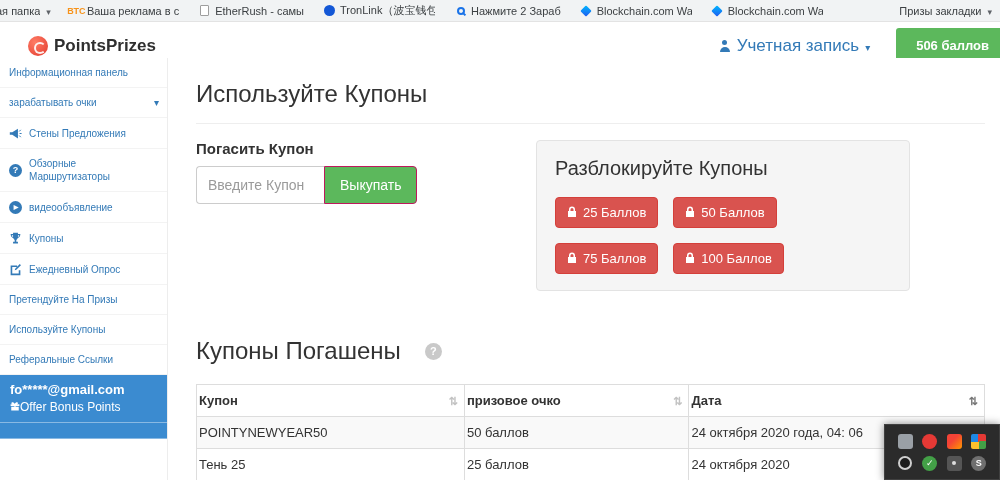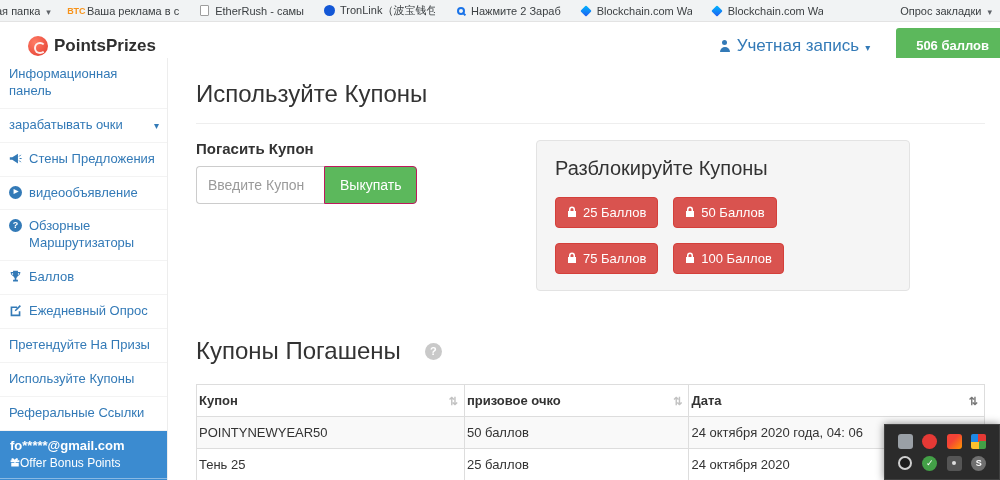--- a/index.html
+++ b/index.html
@@ -36,21 +36,21 @@
   .person-icon{width:12px;height:12px;position:relative;display:inline-block}
   .person-icon::before{content:"";position:absolute;left:3.5px;top:0;width:5px;height:5px;border-radius:50%;background:#337ab7}
   .person-icon::after{content:"";position:absolute;left:1px;bottom:0;width:10px;height:5px;border-radius:5px 5px 0 0;background:#337ab7}
   .caret-blue::after{content:"▾";font-size:10px;color:#337ab7}
   .points-badge{margin-left:26px;margin-right:3px;background:#5cb85c;color:#fff;font-size:13px;
     font-weight:bold;padding:10px 20px;border-radius:3px;cursor:pointer}
 
   
   .sidebar{position:absolute;top:58px;left:0;width:168px;bottom:0;background:#fff;
     border-right:1px solid #ededed;display:flex;flex-direction:column;overflow:hidden}
-  .side-item{display:flex;align-items:flex-start;gap:7px;padding:8px 8px 8px 9px;font-size:13px;
+  .side-item{display:flex;align-items:center;gap:7px;padding:8px 8px 8px 9px;font-size:10px;
     color:#337ab7;border-bottom:1px solid #f3f3f3;cursor:pointer;line-height:1.3;text-decoration:none}
   .side-item .sicon{flex:none;margin-top:1px;display:inline-flex;align-items:center;justify-content:center}
   .chev-right{margin-left:auto}
   .chev-right::after{content:"▾";font-size:10px;color:#337ab7}
   .qc,.pc{width:13px;height:13px;border-radius:50%;background:#337ab7;color:#fff;display:inline-flex;
     align-items:center;justify-content:center;font-size:9px;font-weight:bold}
   .qc::after{content:"?"}
   .pc::after{content:"▶";font-size:6px;margin-left:1px}
   .ref-block{background:#3b8bd0;color:#fff;padding:7px 10px 8px;border-bottom:1px solid rgba(255,255,255,.4);cursor:pointer}
   .ref-email{font-size:13px;font-weight:bold}
@@ -141,21 +141,21 @@
       </span>
     <span class="bm-label">Blockchain.com Wa</span>
   </div>
   <div class="bm">
     <span class="fav">
         <span class="fav-diamond"></span>
       </span>
     <span class="bm-label">Blockchain.com Wa</span>
   </div>
   <div class="bm bm-other">
-    <span>Опрос закладки</span>
+    <span>Призы закладки</span>
     <span class="caret-down"></span>
   </div>
 </div>
 
 <div class="site-header">
   <span class="logo-circle"></span>
   <span class="brand-text">PointsPrizes</span>
   <div class="account">
     <span class="person-icon"></span>
     <span>Учетная запись</span>
@@ -175,34 +175,34 @@
   <a class="side-item">
     <span class="sicon">
       <svg width="13" height="13" viewBox="0 0 16 16" fill="#337ab7">
           <path d="M1 6.5h3l7-4.5v12l-7-4.5H1z"></path>
           <path d="M12.5 5.5l2-2M12.5 10.5l2 2M13 8h2.5" stroke="#337ab7" stroke-width="1.2" fill="none"></path>
         </svg>
     </span>
     <span>Стены Предложения</span>
   </a>
   <a class="side-item">
+    <span class="sicon qc"></span>
+    <span>Обзорные Маршрутизаторы</span>
+  </a>
+  <a class="side-item">
     <span class="sicon pc"></span>
     <span>видеообъявление</span>
-  </a>
-  <a class="side-item">
-    <span class="sicon qc"></span>
-    <span>Обзорные Маршрутизаторы</span>
   </a>
   <a class="side-item">
     <span class="sicon">
       <svg width="13" height="13" viewBox="0 0 16 16" fill="#337ab7">
           <path d="M5 1h6v1.5h3c0 3-1.5 4.5-3.2 4.9A3.5 3.5 0 0 1 9 9.7V12h2v2H5v-2h2V9.7A3.5 3.5 0 0 1 5.2 7.4C3.5 7 2 5.5 2 2.5h3V1zM3.4 4c.2 1.2.8 2 1.6 2.3V4H3.4zm9.2 0H11v2.3c.8-.3 1.4-1.1 1.6-2.3z"></path>
         </svg>
     </span>
-    <span>Баллов</span>
+    <span>Купоны</span>
   </a>
   <a class="side-item">
     <span class="sicon">
       <svg width="13" height="13" viewBox="0 0 16 16" fill="#337ab7">
           <path d="M2 3h8v2H4v8h8V9h2v6H2V3zm11.3-1.7l1.4 1.4L9 8.4 7 9l.6-2 5.7-5.7z"></path>
         </svg>
     </span>
     <span>Ежедневный Опрос</span>
   </a>
   <a class="side-item">

